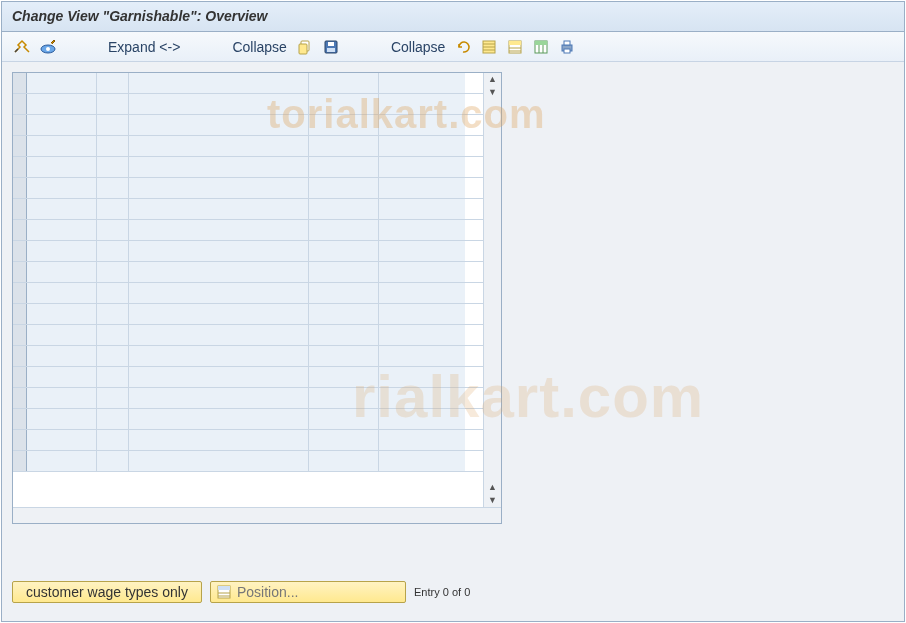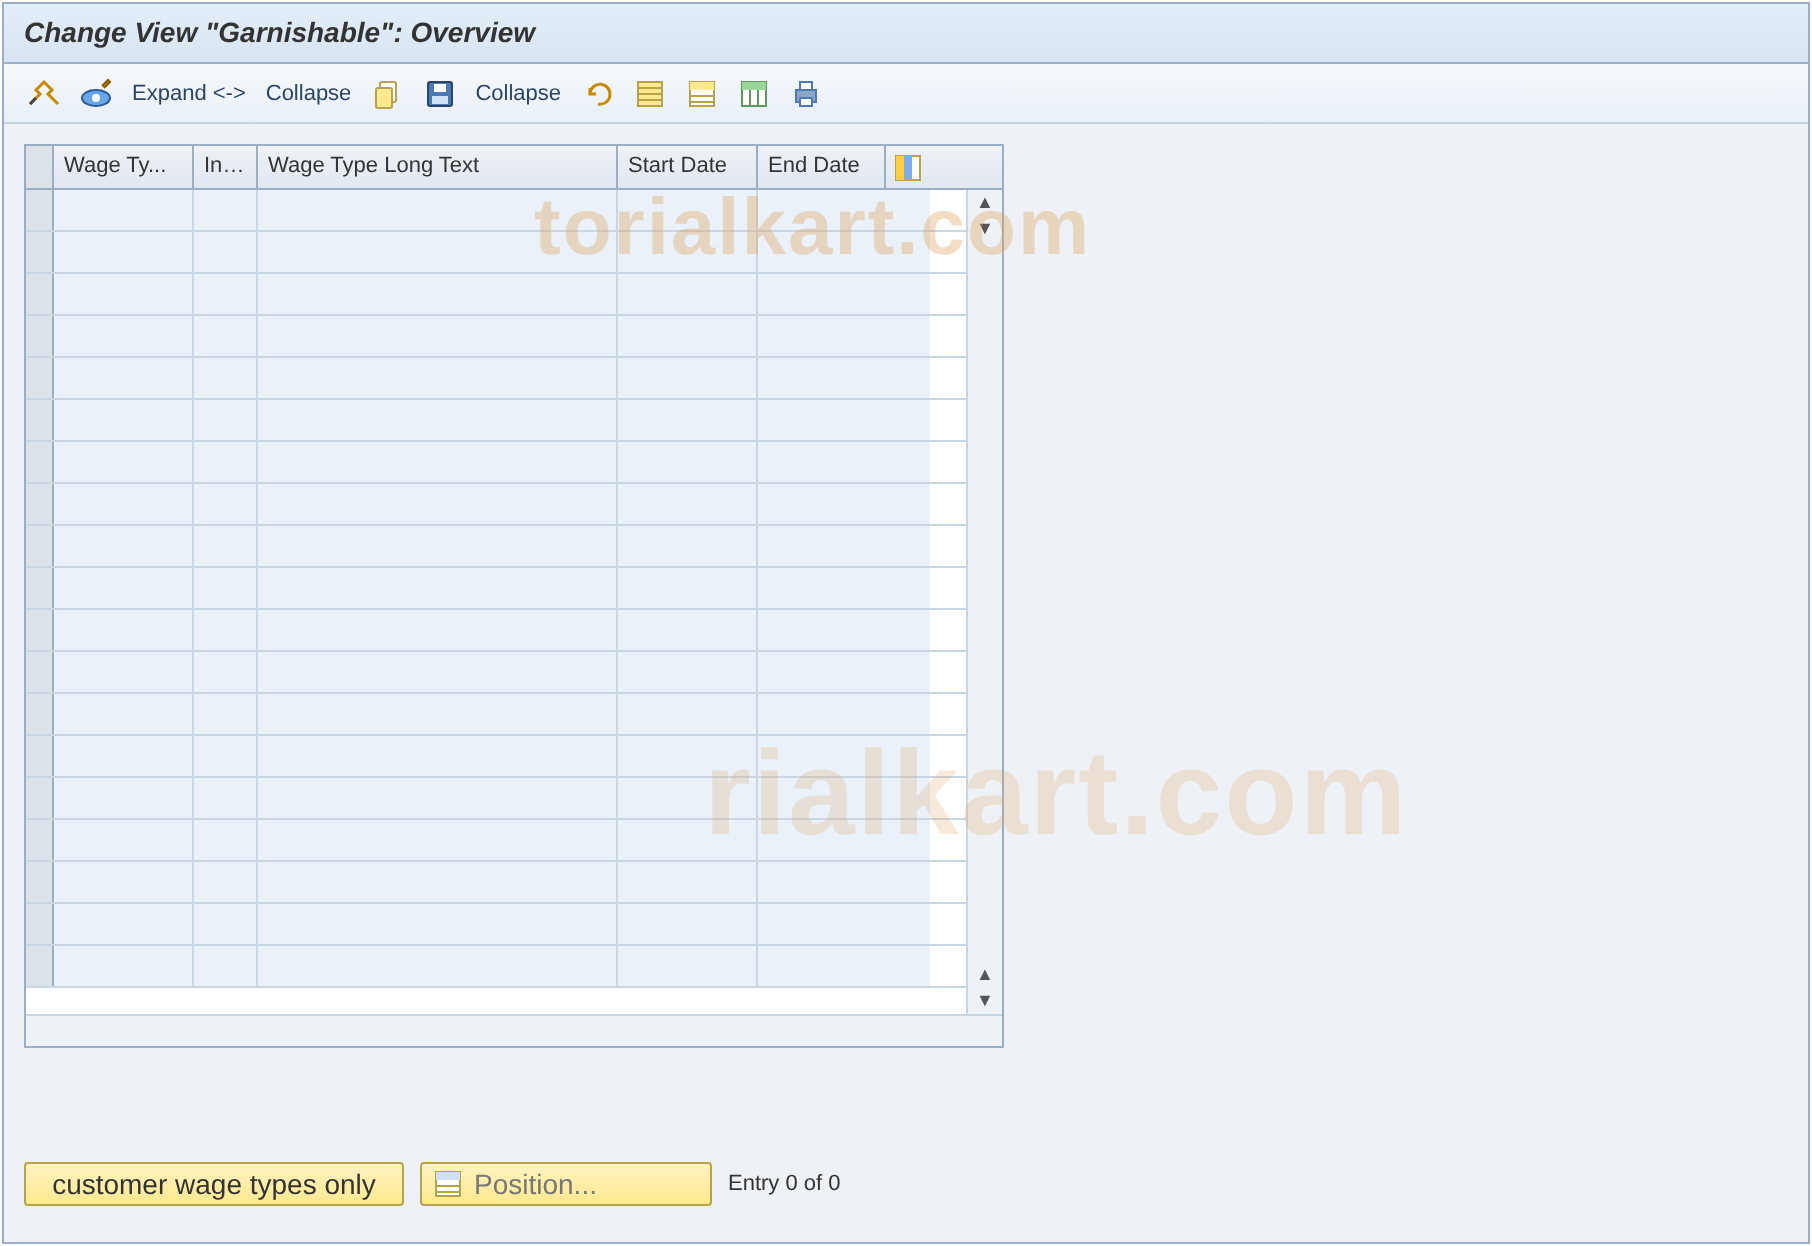--- a/index.html
+++ b/index.html
@@ -45,23 +45,24 @@
     display: inline-flex;
     align-items: center;
     justify-content: center;
     min-width: 20px;
     height: 20px;
     cursor: default;
   }
   .toolbtn svg { display:block; }
   .tool-text {
     color: #2a4466;
-    font-size: 11px;
+    font-size: 14px;
     padding: 0 2px;
     cursor: default;
+    margin-left: 42px;
   }
   
   .content {
     flex: 1;
     background: #eef1f5;
     position: relative;
     padding: 10px;
   }
   
   .grid-wrap {
@@ -156,21 +157,21 @@
     height: 22px;
     display:inline-flex;
     align-items:center;
     justify-content:center;
     font-size: 14px;
     color:#333;
     padding: 0 8px;
     cursor: default;
   }
   .btn-yellow.wide { width: 190px; }
-  .btn-yellow.pos { width: 146px; color:#777; display:inline-flex; gap:6px; justify-content:flex-start; padding-left:6px;}
+  .btn-yellow.pos { width: 196px; color:#777; display:inline-flex; gap:6px; justify-content:flex-start; padding-left:6px;}
   .status-text { color:#333; }
 
   
   .wm {
     position:absolute;
     pointer-events:none;
     font-size: 40px;
     font-weight: bold;
     letter-spacing: 1px;
     color: rgba(220,160,90,0.35);
@@ -247,35 +248,20 @@
           <rect x="3" y="6" width="10" height="6" fill="#8aa5c7" stroke="#4d79b5"></rect>
           <rect x="5" y="2" width="6" height="4" fill="#fff" stroke="#4d79b5"></rect>
           <rect x="5" y="10" width="6" height="4" fill="#fff" stroke="#4d79b5"></rect>
         </svg>
     </span>
   </div>
 
   <div class="content">
 
     <div class="grid-wrap">
-      <div class="grid-head">
-        <div class="rowsel-h"></div>
-        <div class="cell c-wt">Wage Ty...</div>
-        <div class="cell c-inf">Inf...</div>
-        <div class="cell c-long">Wage Type Long Text</div>
-        <div class="cell c-start">Start Date</div>
-        <div class="cell c-end">End Date</div>
-        <div class="colcfg">
-          <svg width="14" height="14">
-              <rect x="1" y="1" width="12" height="12" fill="#fff" stroke="#b7a34a"></rect>
-              <rect x="1" y="1" width="4" height="12" fill="#ffcf3f"></rect>
-              <rect x="5" y="1" width="4" height="12" fill="#7eaee8"></rect>
-            </svg>
-        </div>
-      </div>
       <div class="grid-body-wrap">
         <div class="grid-body" id="grid-body">
             <div class="grid-row">
               <div class="rowsel"></div>
               <div class="cell c-wt"></div>
               <div class="cell c-inf"></div>
               <div class="cell c-long"></div>
               <div class="cell c-start"></div>
               <div class="cell c-end" style="width:86px;border-right:none"></div>
             </div>

